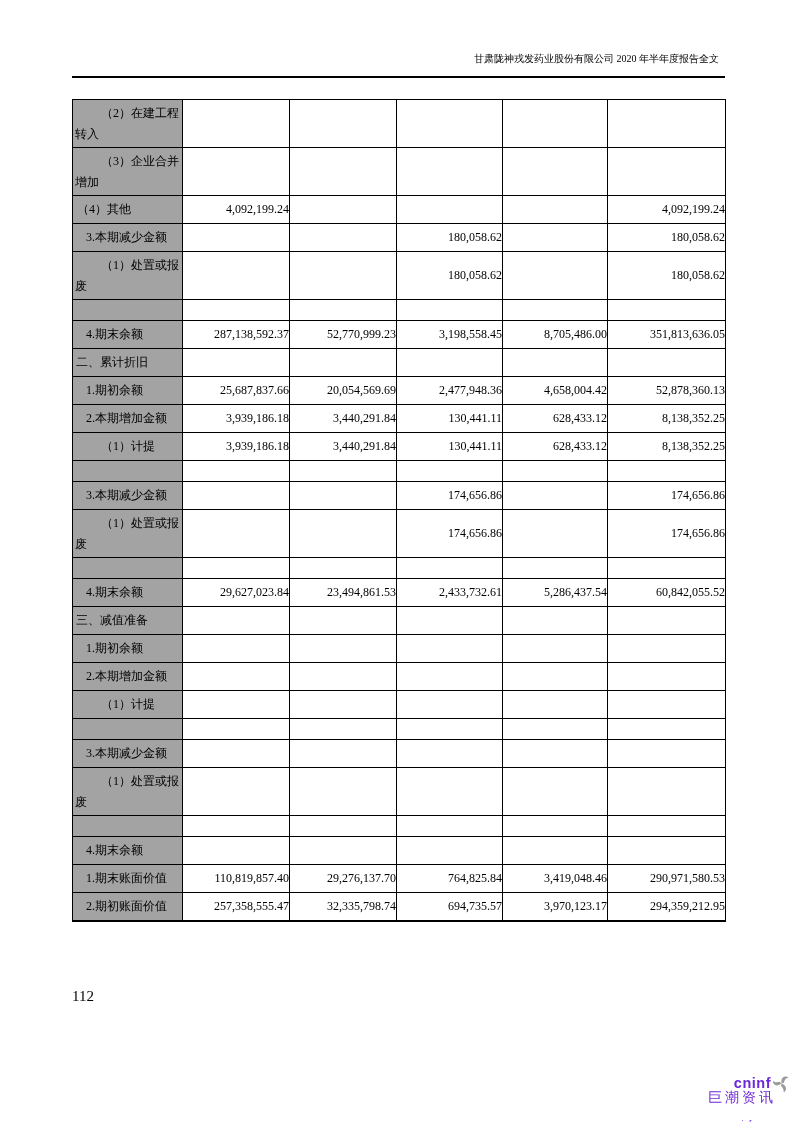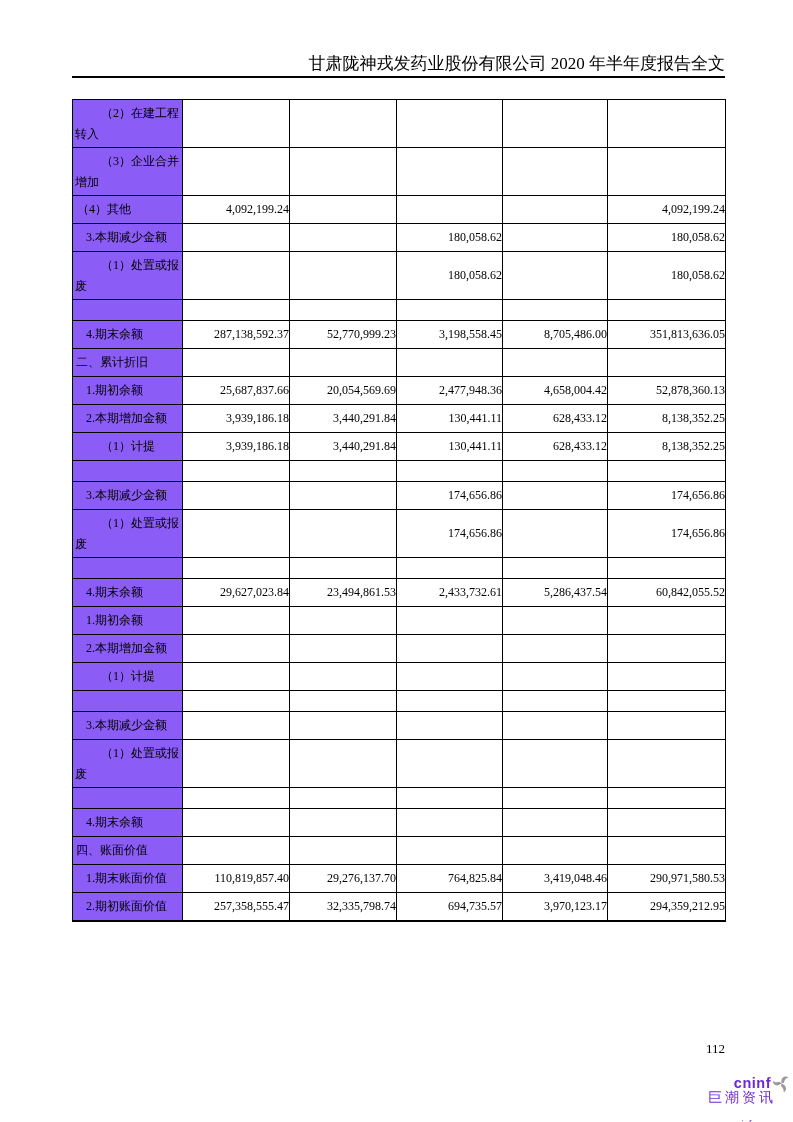--- a/index.html
+++ b/index.html
@@ -3,47 +3,47 @@
 <meta charset="utf-8">
 <style>
   * { box-sizing: border-box; }
   html, body { margin: 0; padding: 0; background: #ffffff; }
   .page {
     position: relative; width: 793px; height: 1122px; background: #ffffff;
     font-family: "Liberation Serif", "DejaVu Serif", "DejaVu Sans", serif;
     color: #000; overflow: hidden;
   }
   .doc-header {
-    position: absolute; top: 52px; left: 72px; width: 653px;
-    text-align: right; font-size: 17px; white-space: nowrap;
+    position: absolute; top: 52px; left: 66px; width: 653px;
+    text-align: right; font-size: 10px; white-space: nowrap;
   }
   .header-rule {
     position: absolute; top: 76px; left: 72px; width: 653px;
     border-top: 2px solid #000;
   }
   table.asset {
     position: absolute; top: 99px; left: 72px; width: 653px;
     border-collapse: collapse; table-layout: fixed; font-size: 12px;
   }
   table.asset td {
     border: 1px solid #000; vertical-align: middle; padding: 0; overflow: hidden;
   }
   table.asset tr:last-child td { border-bottom-width: 2px; }
-  td.lbl { background: #8b5cf6; white-space: pre-line; line-height: 21px; }
+  td.lbl { background: #a3a3a3; white-space: pre-line; line-height: 21px; }
   td.val { text-align: right; padding: 0 3px 0 0; }
   .t-section { padding-left: 3px !important; }
   .t-item    { padding-left: 13px !important; }
   .t-flush   { padding-left: 4px !important; margin-top: 16px; }
   .t-paren   { padding-left: 2px !important; text-indent: 26px; }
   tr.h-s { height: 28px; }
   tr.h-d { height: 48px; }
   tr.h-e { height: 21px; }
   .page-number {
-    position: absolute; top: 1041px; left: 72px; width: 653px;
-    text-align: right; font-size: 13px;
+    position: absolute; top: 988px; left: 72px; width: 653px;
+    font-size: 15px;
   }
   .cninfo {
     position: absolute; top: 1075px; right: 3px; text-align: right;
     color: #6d28d9;
     font-family: "Liberation Sans", "DejaVu Sans", sans-serif;
   }
   .cninfo-brand {
     display: flex; align-items: center; justify-content: flex-end;
     font-weight: bold; font-size: 14.5px; line-height: 15px; letter-spacing: 0.5px;
   }
@@ -196,20 +196,28 @@
         </tr>
         <tr class="h-s">
           <td class="lbl t-item">4.期末余额</td>
           <td class="val">29,627,023.84</td>
           <td class="val">23,494,861.53</td>
           <td class="val">2,433,732.61</td>
           <td class="val">5,286,437.54</td>
           <td class="val">60,842,055.52</td>
         </tr>
         <tr class="h-s">
+          <td class="lbl t-section">三、减值准备</td>
+          <td class="val"></td>
+          <td class="val"></td>
+          <td class="val"></td>
+          <td class="val"></td>
+          <td class="val"></td>
+        </tr>
+        <tr class="h-s">
           <td class="lbl t-item">1.期初余额</td>
           <td class="val"></td>
           <td class="val"></td>
           <td class="val"></td>
           <td class="val"></td>
           <td class="val"></td>
         </tr>
         <tr class="h-s">
           <td class="lbl t-item">2.本期增加金额</td>
           <td class="val"></td>
@@ -254,28 +262,20 @@
         <tr class="h-e">
           <td class="lbl"></td>
           <td class="val"></td>
           <td class="val"></td>
           <td class="val"></td>
           <td class="val"></td>
           <td class="val"></td>
         </tr>
         <tr class="h-s">
           <td class="lbl t-item">4.期末余额</td>
-          <td class="val"></td>
-          <td class="val"></td>
-          <td class="val"></td>
-          <td class="val"></td>
-          <td class="val"></td>
-        </tr>
-        <tr class="h-s">
-          <td class="lbl t-section">四、账面价值</td>
           <td class="val"></td>
           <td class="val"></td>
           <td class="val"></td>
           <td class="val"></td>
           <td class="val"></td>
         </tr>
         <tr class="h-s">
           <td class="lbl t-item">1.期末账面价值</td>
           <td class="val">110,819,857.40</td>
           <td class="val">29,276,137.70</td>

